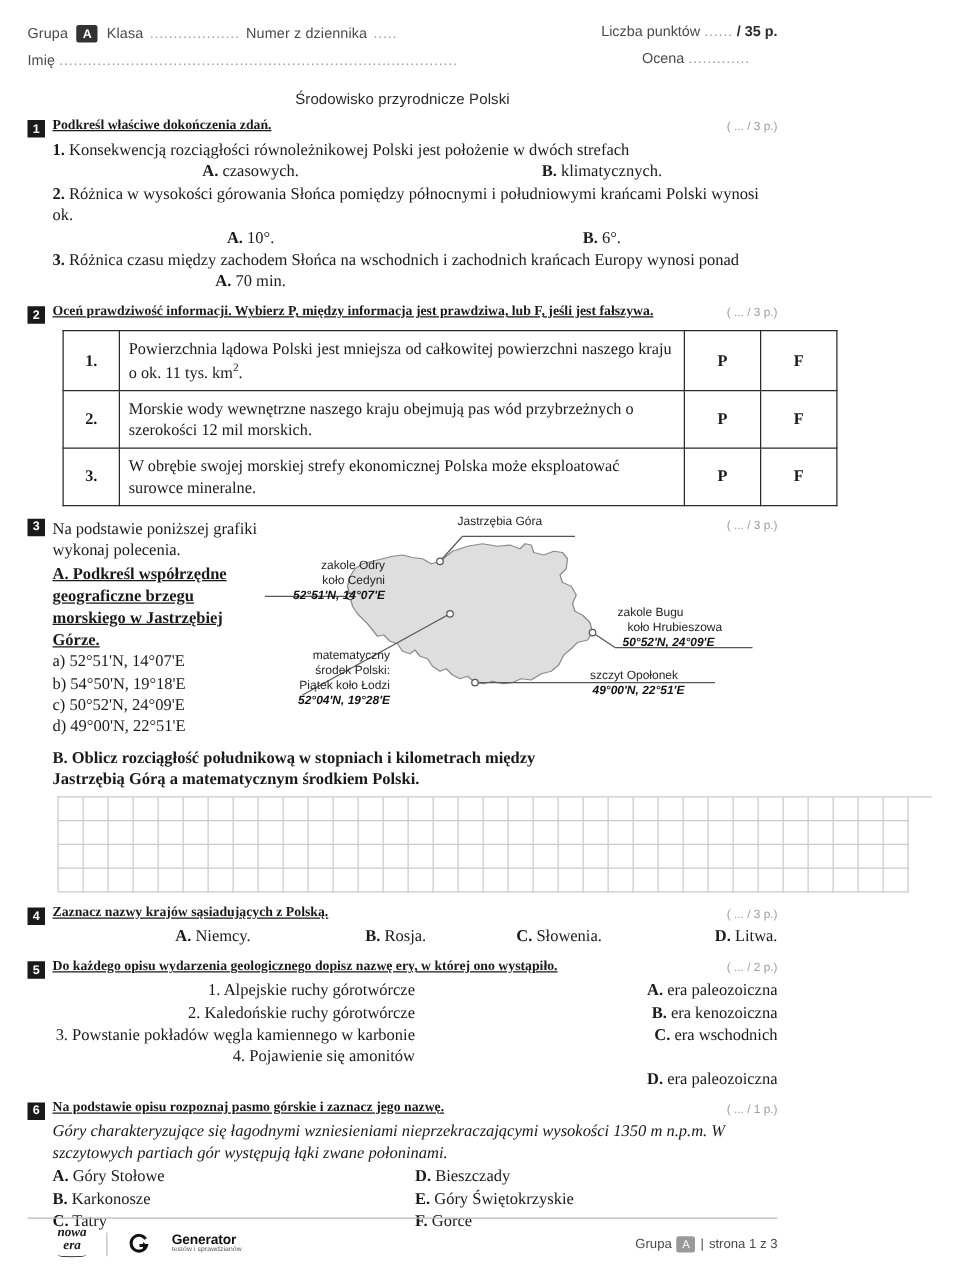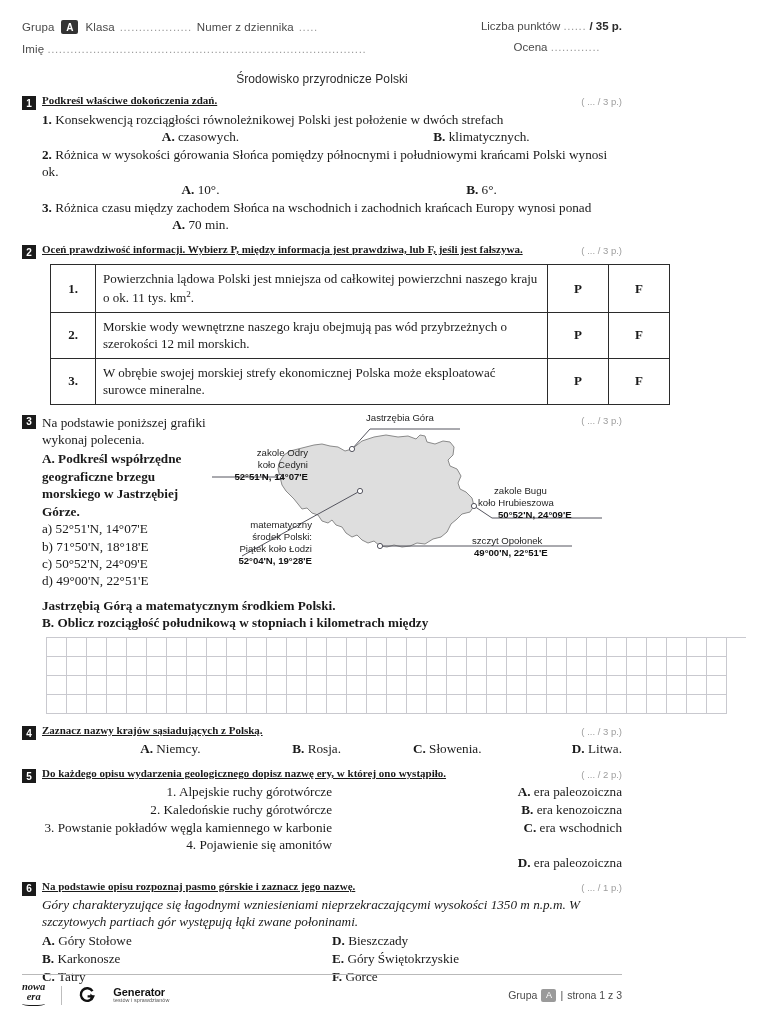--- a/index.html
+++ b/index.html
@@ -157,38 +157,39 @@
   .ex3-wrap {
     display: flex;
     align-items: center;
   }
   .ex3-left {
     width: 300px;
     margin-left: 20px;
     font-size: 13.2px;
     line-height: 1.32;
   }
-  .ex3-left .bold { font-weight: bold; }
+  .ex3-left .bold { font-weight: bold; text-decoration: underline; }
   .map-area {
     position: relative;
     width: 420px;
     height: 178px;
     margin-left: -6px;
   }
   .map-lab {
     position: absolute;
     font-family: "Liberation Sans", sans-serif;
     font-size: 9.6px;
     color: #1f1f1f;
     line-height: 1.28;
     white-space: nowrap;
   }
   .map-coord {
     font-family: "Liberation Sans", sans-serif;
     font-size: 9.6px;
+    font-style: italic;
     font-weight: bold;
     color: #111111;
     white-space: nowrap;
   }
 
   
   .sub-b {
     margin-left: 20px;
     font-size: 13.2px;
     font-weight: bold;
@@ -235,21 +236,21 @@
     position: absolute;
     left: 22px;
     right: 22px;
     bottom: 16px;
     border-top: 1px solid #b9b9b9;
     padding-top: 7px;
     display: flex;
     align-items: center;
     justify-content: space-between;
   }
-  .logo-group { display: flex; align-items: center; gap: 16px; }
+  .logo-group { display: flex; align-items: center; gap: 16px; margin-left: 24px; }
   .nowa-era {
     font-family: "Liberation Serif", serif;
     font-style: italic;
     font-weight: bold;
     font-size: 10.5px;
     line-height: 0.95;
     color: #1a1a1a;
     text-align: center;
     position: relative;
     padding-bottom: 2px;
@@ -413,21 +414,21 @@
       <div class="ex-head">
         <div class="ex-num">3</div>
       </div>
       <div class="pts">( ... / 3 p.)</div>
 
       <div class="ex3-wrap" style="margin-top:-16px;">
         <div class="ex3-left">
           <div>Na podstawie poniższej grafiki wykonaj polecenia.</div>
           <div class="bold" style="margin-top:2px;">A. Podkreśl współrzędne geograficzne brzegu morskiego w Jastrzębiej Górze.</div>
           <div>a) 52°51'N, 14°07'E</div>
-          <div>b) 71°50'N, 18°18'E</div>
+          <div>b) 54°50'N, 19°18'E</div>
           <div>c) 50°52'N, 24°09'E</div>
           <div>d) 49°00'N, 22°51'E</div>
         </div>
 
         <div class="map-area">
           <svg width="420" height="178" viewBox="0 0 420 178">
 
             <path d="M 150 36 L 160 28 L 172 24 L 184 22 L 196 24 L 206 23 L 214 26 L 218 22 L 223 23 L 225 29
                  L 233 31 L 241 28 L 248 29 L 252 34 L 251 42 L 246 47 L 248 53 L 255 56 L 259 63
                  L 256 70 L 258 76 L 264 79 L 270 85 L 272 93 L 268 99 L 260 101 L 255 106 L 249 111
@@ -458,36 +459,36 @@
           </svg>
 
           
           <div class="map-lab" style="left:164px; top:-1px;">Jastrzębia Góra</div>
 
           <div class="map-lab" style="left:6px; top:34px; text-align:right; width:100px;">zakole Odry</div>
           <div class="map-lab" style="left:6px; top:46px; text-align:right; width:100px;">koło Cedyni</div>
           <div class="map-coord" style="position:absolute; left:6px; top:58px; text-align:right; width:100px;">52°51'N, 14°07'E</div>
 
           <div class="map-lab" style="left:292px; top:72px;">zakole Bugu</div>
-          <div class="map-lab" style="left:276px; top:84px;">koło Hrubieszowa</div>
+          <div class="map-lab" style="left:300px; top:84px;">koło Hrubieszowa</div>
           <div class="map-coord" style="position:absolute; left:296px; top:96px;">50°52'N, 24°09'E</div>
 
           <div class="map-lab" style="left:0px; top:106px; text-align:right; width:110px;">matematyczny</div>
           <div class="map-lab" style="left:0px; top:118px; text-align:right; width:110px;">środek Polski:</div>
           <div class="map-lab" style="left:0px; top:130px; text-align:right; width:110px;">Piątek koło Łodzi</div>
           <div class="map-coord" style="position:absolute; left:0px; top:142px; text-align:right; width:110px;">52°04'N, 19°28'E</div>
 
           <div class="map-lab" style="left:270px; top:122px;">szczyt Opołonek</div>
           <div class="map-coord" style="position:absolute; left:272px; top:134px;">49°00'N, 22°51'E</div>
         </div>
       </div>
 
       <div class="sub-b">
+        <div>B. Oblicz rozciągłość południkową w stopniach i kilometrach między</div>
         <div>Jastrzębią Górą a matematycznym środkiem Polski.</div>
-        <div>B. Oblicz rozciągłość południkową w stopniach i kilometrach między</div>
       </div>
       <div class="grid" id="answer-grid">
           <div class="grid-row">
             <div class="grid-cell"></div>
             <div class="grid-cell"></div>
             <div class="grid-cell"></div>
             <div class="grid-cell"></div>
             <div class="grid-cell"></div>
             <div class="grid-cell"></div>
             <div class="grid-cell"></div>

